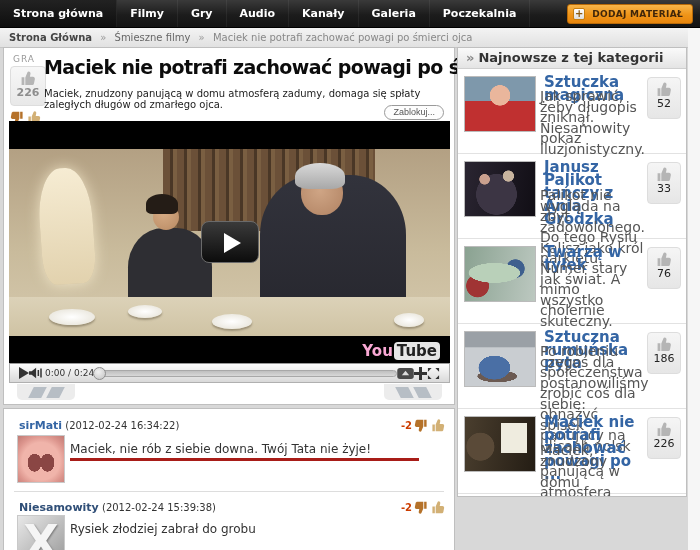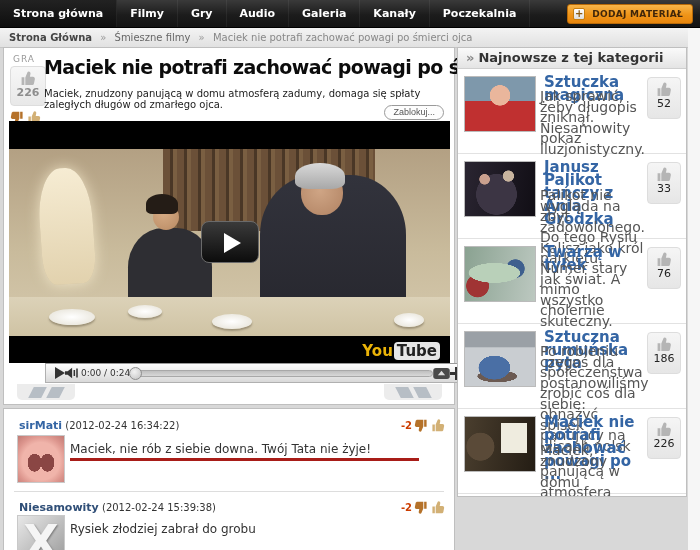--- a/index.html
+++ b/index.html
@@ -91,26 +91,26 @@
   .cup3 { left:46%; bottom:18%; width:40px; height:15px; }
   .cup4 { right:6%; bottom:22%; width:30px; height:14px; }
   .play-overlay { position:absolute; left:50%; top:50%; width:58px; height:42px;
                   transform:translate(-50%,-50%);
                   background:linear-gradient(#3a3a3a,#0c0c0c); border:1px solid #6a6a6a;
                   border-radius:8px; cursor:pointer; }
   .play-overlay .tri { position:absolute; left:22px; top:11px; width:0; height:0;
                   border-left:17px solid #fff; border-top:10px solid transparent;
                   border-bottom:10px solid transparent; }
   .yt-wm { position:absolute; right:10px; bottom:3px; font-size:15px; font-weight:bold; }
-  .yt-you { color:#eab308; }
+  .yt-you { color:#f9a8d4; }
   .yt-tube { background:#e6e6e6; color:#222; border-radius:4px; padding:0 3px; margin-left:1px; }
 
   .controls { position:absolute; left:0; top:242px; width:441px; height:20px;
               background:linear-gradient(#fdfdfd,#d9d9d9); border:1px solid #b0b0b0;
-              border-top:1px solid #999; display:flex; align-items:center; padding:0 9px;margin-left:36px; }
+              border-top:1px solid #999; display:flex; align-items:center; padding:0 9px; }
   .c-play { width:0; height:0; border-left:10px solid #333; border-top:6px solid transparent;
             border-bottom:6px solid transparent; cursor:pointer; }
   .c-time { font-size:9px; color:#333; white-space:nowrap; }
   .c-track { position:relative; flex:1; height:7px; background:linear-gradient(#bfbfbf,#d8d8d8);
              border:1px solid #a8a8a8; border-radius:4px; cursor:pointer; }
   .c-knob { position:absolute; left:-2px; top:-4px; width:13px; height:13px; border-radius:50%;
             background:radial-gradient(circle at 40% 35%,#f2f2f2,#c2c2c2); border:1px solid #8e8e8e; }
   .c-icon { cursor:pointer; display:block; }
   .plus-cross { position:relative; width:13px; height:13px; cursor:pointer; }
   .plus-cross::before { content:""; position:absolute; left:5px; top:0; width:3px; height:13px; background:#333; }
@@ -179,22 +179,22 @@
 </head>
 <body>
 
 <div class="page">
 
   <div class="topnav">
     <div class="nav-item active">Strona główna</div>
     <div class="nav-item">Filmy</div>
     <div class="nav-item">Gry</div>
     <div class="nav-item">Audio</div>
+    <div class="nav-item">Kanały</div>
     <div class="nav-item">Galeria</div>
-    <div class="nav-item">Kanały</div>
     <div class="nav-item">Poczekalnia</div>
     <div class="add-btn">
       <span class="plus-box">+</span>
       <span>DODAJ MATERIAŁ</span>
     </div>
   </div>
 
   <div class="breadcrumb">
     <span class="crumb-root">Strona Główna</span>
     <span class="crumb-sep">»</span>

